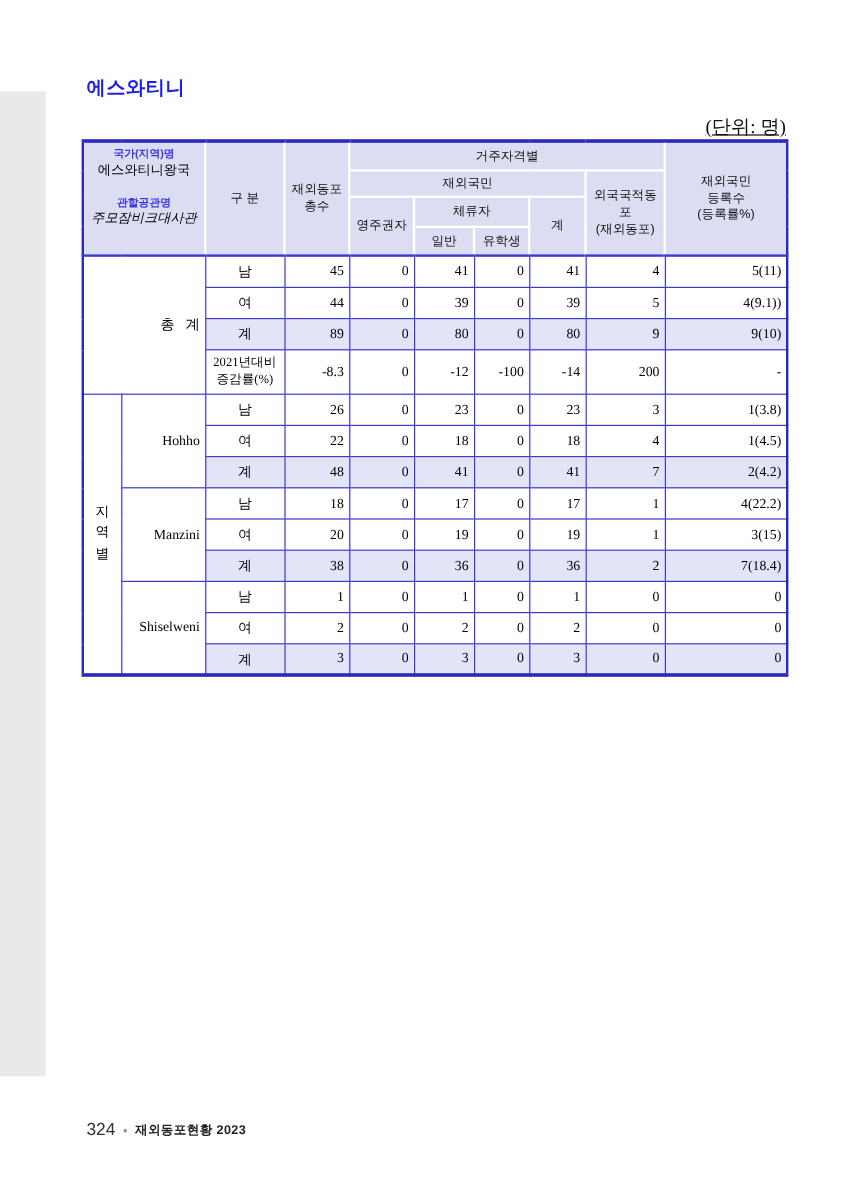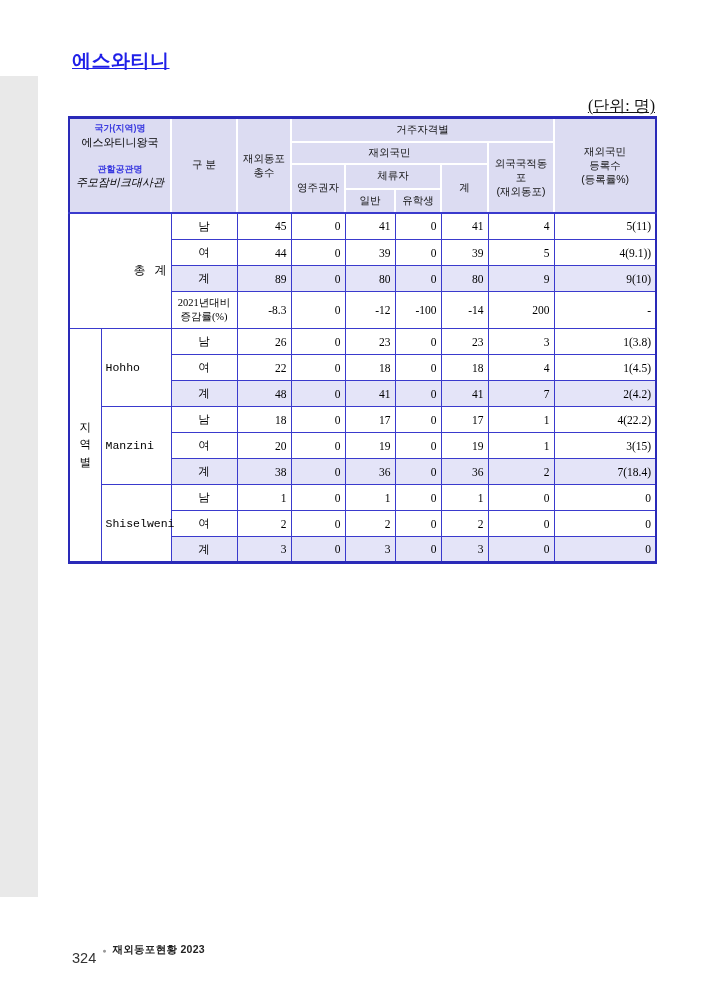--- a/index.html
+++ b/index.html
@@ -18,25 +18,24 @@
     background:#ffffff;
     overflow:hidden;
     font-family:"Liberation Serif", serif;
     color:#000;
   }
   .side-strip{
     position:absolute;left:0;top:76px;width:38px;height:821px;
     background:#e9e9e9;
   }
   .doc-title{
-    position:absolute;left:72px;top:48px;
-    font-family:"Liberation Sans", sans-serif;
-    font-size:19px;font-weight:bold;color:var(--title-blue);
+    position:absolute;left:72px;top:63px;
+    font-family:"Liberation Sans", sans-serif;
+    font-size:16px;font-weight:bold;color:var(--title-blue);
     letter-spacing:.5px;
-    text-decoration:underline;
   }
   .unit-label{
     position:absolute;right:62px;top:96px;
     font-size:16px;color:#111;text-decoration:underline;
   }
   table.stats{
     position:absolute;left:68px;top:116px;
     width:587px;border-collapse:collapse;table-layout:fixed;
     border:2px solid var(--blue-outer);
     border-top:3px solid var(--blue-outer);
@@ -57,21 +56,21 @@
   table.stats td{
     border:1px solid var(--blue-border);
     vertical-align:middle;padding:1px 4px;
     background:#ffffff;
   }
   td.num{text-align:right;padding-right:5px;font-size:11.5px;}
   td.cat{text-align:center;}
   td.small{font-size:10.5px;}
   tr.sum td.shade{background:var(--sum-bg);}
   td.group{text-align:right;white-space:pre;font-size:12px;}
-  td.region{text-align:left;font-size:11.5px;font-family:Liberation Mono, monospace;}
+  td.region{text-align:right;font-size:11.5px;}
   td.vlabel{text-align:center;white-space:pre-line;line-height:1.5;font-size:11.5px;}
   td.thickl{border-left:2px solid var(--blue-border);}
   .pre{white-space:pre-line;line-height:1.35;}
   th.info{
     text-align:left;padding:4px 4px 4px 7px;vertical-align:middle;
   }
   .info-label{
     font-family:"Liberation Sans", sans-serif;
     font-size:9px;font-weight:bold;color:var(--label-blue);
     line-height:1.3;
@@ -84,21 +83,21 @@
   .footnotes{
     position:absolute;left:72px;top:575px;width:580px;
     font-size:10.5px;color:#111;
   }
   .footnote-line{margin-bottom:5px;line-height:13.5px;}
   .page-footer{
     position:absolute;left:72px;top:934px;
     display:flex;align-items:center;gap:6px;
     font-family:"Liberation Sans", sans-serif;
   }
-  .footer-page-num{font-size:14.5px;color:#333;margin-top:16px;}
+  .footer-page-num{font-size:14.5px;color:#333;}
   .footer-bullet{font-size:7px;color:#999;line-height:1;}
   .footer-doc-title{font-size:10.5px;font-weight:bold;color:#222;letter-spacing:.3px;text-align:right;}
 </style>
 </head>
 <body>
 
 <div class="page">
 
   <div class="side-strip"></div>
 

